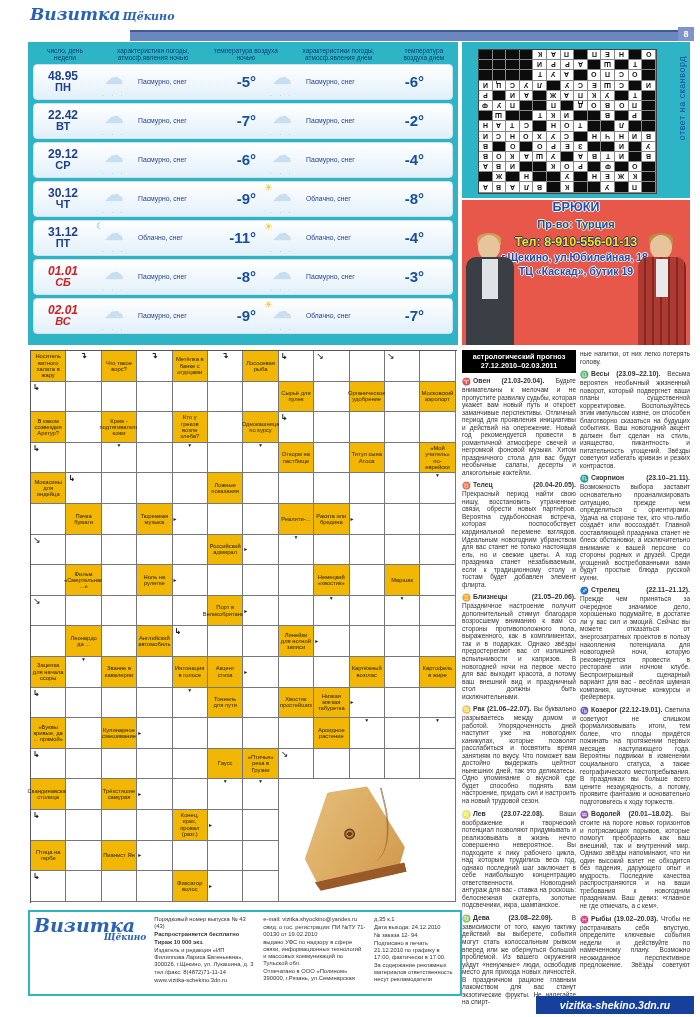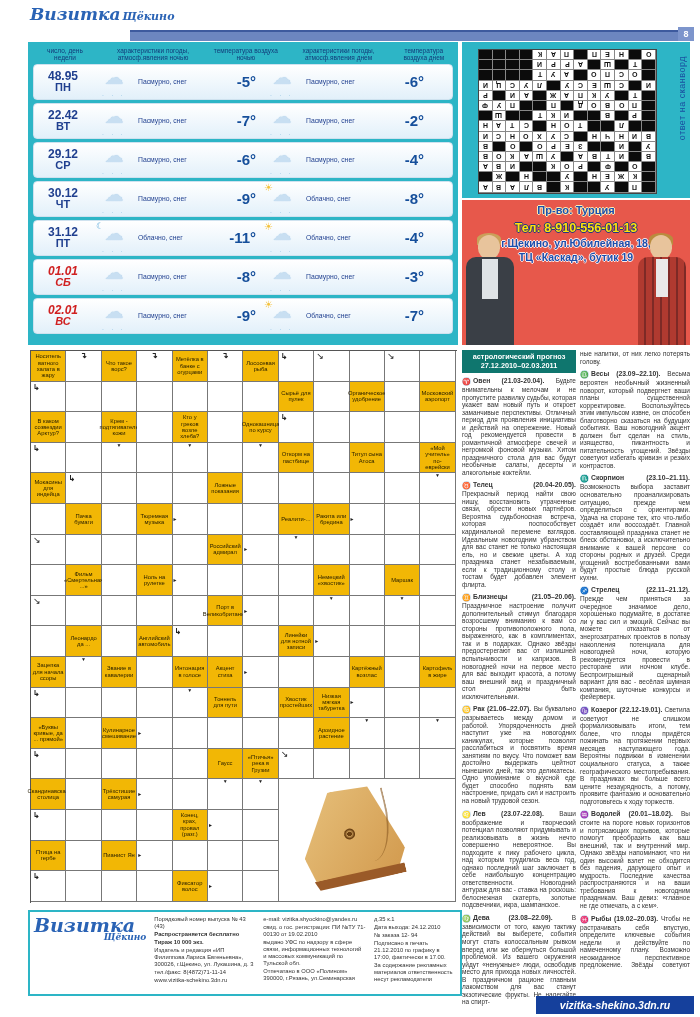--- a/index.html
+++ b/index.html
@@ -88,21 +88,21 @@
         clip-path:polygon(0 0,100% 20%,100% 100%,4% 80%);}
   .gusli .rosette{position:absolute;left:44px;top:40px;width:11px;height:11px;border-radius:50%;
         background:radial-gradient(#6a4012 30%,#c79a58 32%,#6a4012 60%);}
   .gusli .curve{position:absolute;left:60px;top:8px;width:30px;height:70px;
         border-right:2px solid #8a5a22;border-radius:0 0 80% 0;opacity:.6;}
 
   
   .astro-col{color:#333;font-size:6.5px;line-height:1.16;text-align:justify;overflow:hidden;}
   .astro-left{left:462px;top:350px;width:114px;height:658px;}
   .astro-right{left:580px;top:350px;width:110px;height:620px;}
-  .astro-head{background:#0f766e;color:#fff;text-align:center;font-weight:bold;
+  .astro-head{background:#000000;color:#fff;text-align:center;font-weight:bold;
               font-size:7.3px;line-height:1.3;padding:2px 0;margin-bottom:4px;}
   .astro-p{margin:0 0 5px 0;}
   .astro-p b{font-size:6.8px;}
   .z-ico{display:inline-block;width:9px;height:9px;border-radius:50%;background:#cfe3f3;color:#4a86c0;
          font-size:7px;line-height:9px;text-align:center;margin-right:2px;vertical-align:-1px;}
 
   
   .footer{left:28px;top:910px;width:430px;height:82px;border:2px solid #2db5c6;display:flex;background:#fff;}
   .f-col{padding:4px 4px;font-size:5.8px;line-height:1.2;color:#333;}
   .f1{width:118px;}
@@ -649,20 +649,21 @@
       <div class="head"></div>
       <div class="body"></div>
       <div class="shirt"></div>
     </div>
   <div class="man man-r">
       <div class="hair"></div>
       <div class="head"></div>
       <div class="body"></div>
       <div class="shirt"></div>
     </div>
+  <div class="ad-l3">БРЮКИ</div>
   <div class="ad-origin">Пр-во: Турция</div>
   <div class="ad-phone">Тел: 8-910-556-01-13</div>
   <div class="ad-a1">г.Щекино, ул.Юбилейная, 18,</div>
   <div class="ad-a2">ТЦ «Каскад», бутик 19</div>
 </div>
 
 <div class="abs scanword" id="scanword">
     <div class="cell clue" style="grid-area: 1 / 1;">
       <span>Носитель ватного халата в жару</span>
     </div>

